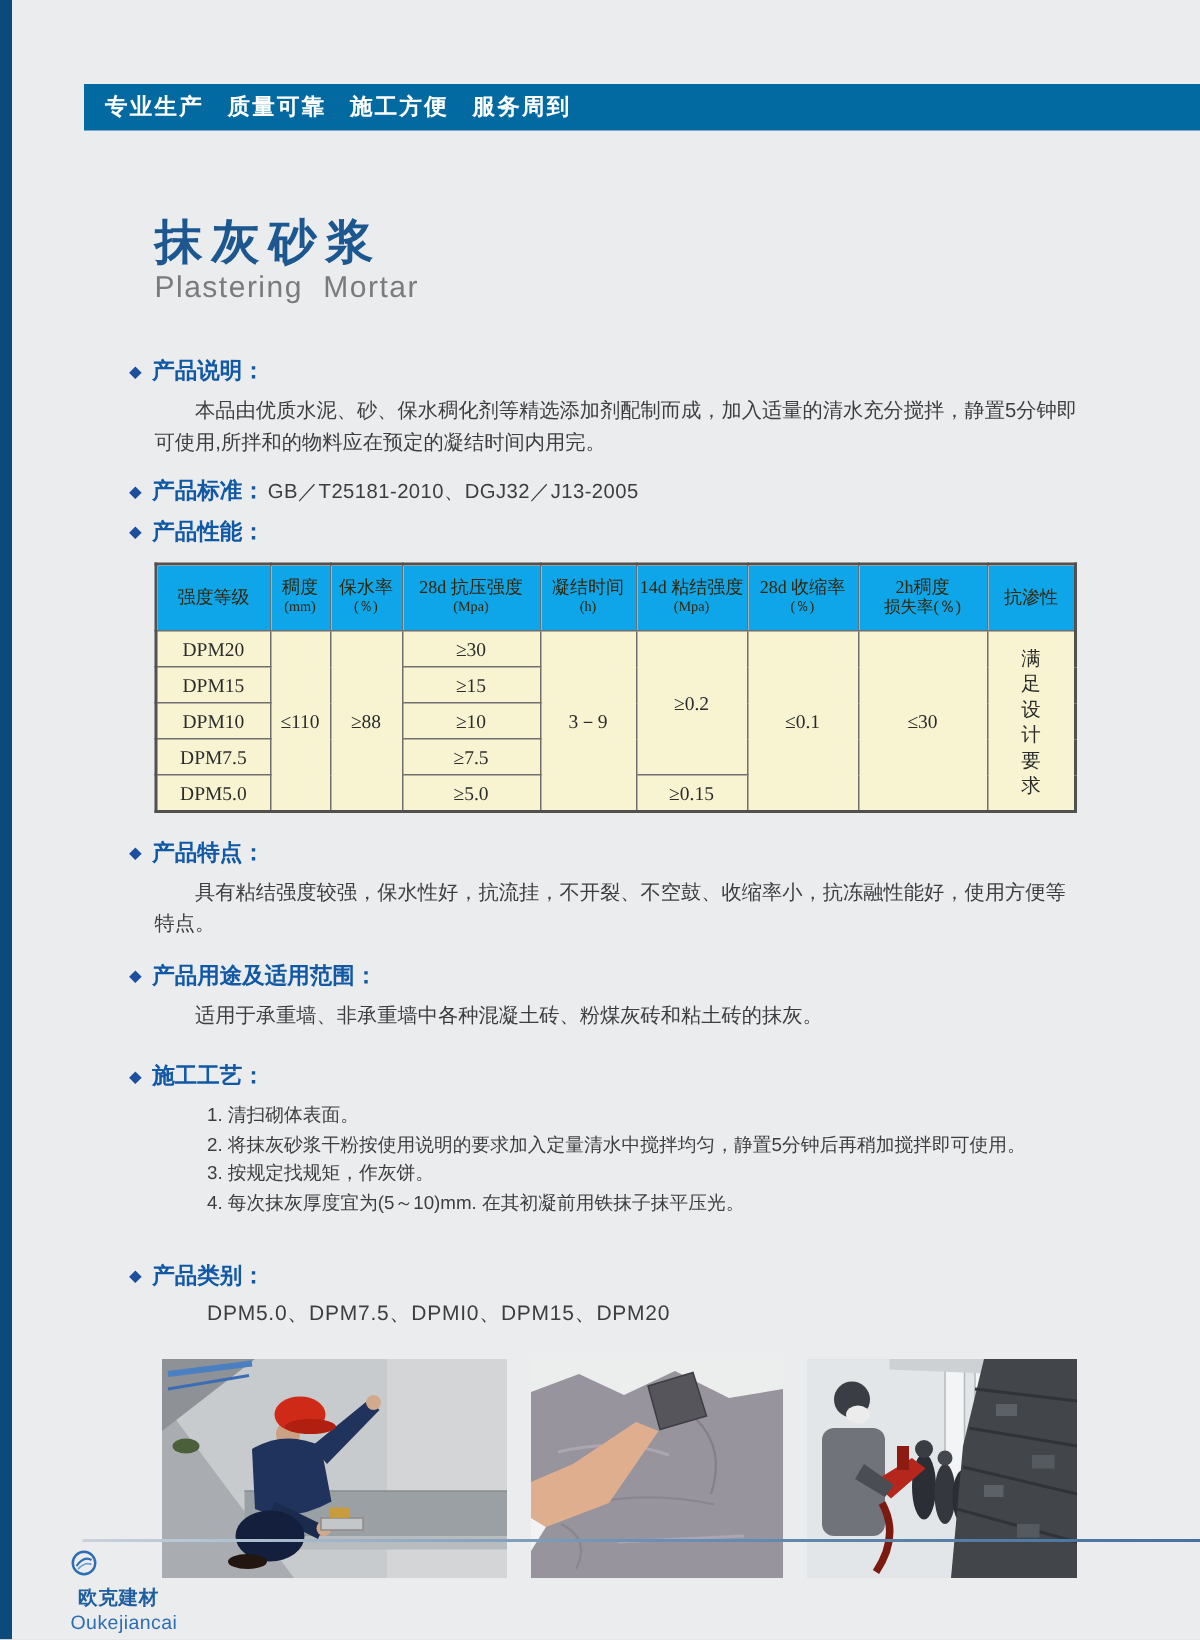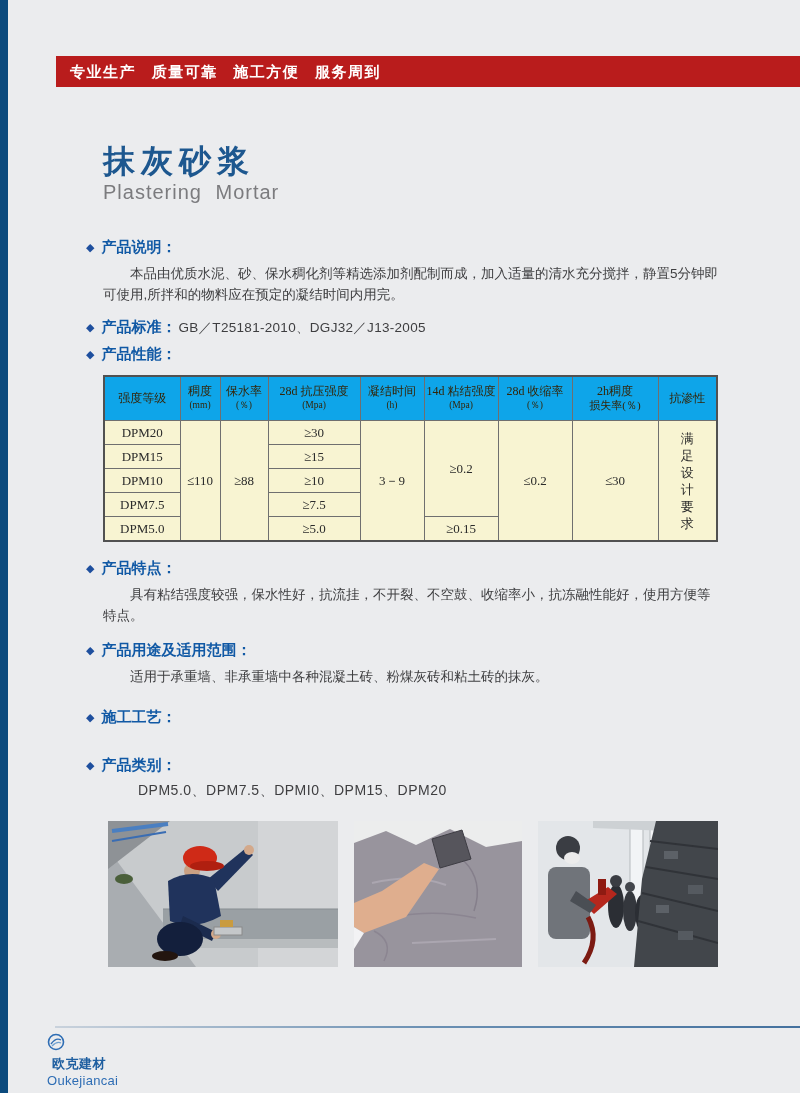--- a/index.html
+++ b/index.html
@@ -5,21 +5,21 @@
   html,body { margin:0; padding:0; background:#dfe1e3; }
   .page {
     position:relative; width:800px; height:1093px; margin:0 auto;
     background:#ebecee; overflow:hidden;
     font-family:"Liberation Sans","DejaVu Sans",sans-serif;
     color:#3e3e40;
   }
   .left-stripe { position:absolute; left:0; top:0; width:8px; height:1093px; background:#0b4a7d; }
   .banner {
     position:absolute; left:56px; top:56px; right:0; height:31px;
-    background:#b91c1c; color:#ffffff; font-size:15px; font-weight:bold;
+    background:#0369a1; color:#ffffff; font-size:15px; font-weight:bold;
     letter-spacing:1.5px; word-spacing:10px; line-height:31px;
     padding-left:14px; box-sizing:border-box;
   }
   .content { position:absolute; top:0; left:0; width:100%; }
   .title-block { margin:143px 0 0 103px; }
   .title-cn { margin:0; font-size:32px; font-weight:600; color:#1d578f; letter-spacing:6px; line-height:36px; }
   .title-en { margin-top:2px; font-size:20px; color:#7b7b7e; letter-spacing:1px; word-spacing:7px; }
 
   .sec-head { margin-left:86px; font-size:15px; font-weight:bold; color:#1159a5; display:flex; align-items:baseline; }
   .diamond { font-size:11px; margin-right:7px; color:#1e4f9e; position:relative; top:-1px; }
@@ -125,21 +125,21 @@
         </tr>
       </thead>
       <tbody>
         <tr>
           <td>DPM20</td>
           <td rowspan="5">≤110</td>
           <td rowspan="5">≥88</td>
           <td>≥30</td>
           <td rowspan="5">3－9</td>
           <td rowspan="4">≥0.2</td>
-          <td rowspan="5">≤0.2</td>
+          <td rowspan="5">≤0.1</td>
           <td rowspan="5">≤30</td>
           <td rowspan="5" class="wrap">满足设计要求</td>
         </tr>
         <tr>
           <td>DPM15</td>
           <td>≥15</td>
         </tr>
         <tr>
           <td>DPM10</td>
           <td>≥10</td>
@@ -165,20 +165,26 @@
     <div class="sec-head mt-e">
       <span class="diamond">◆</span>
       <span>产品用途及适用范围：</span>
     </div>
     <p class="para">适用于承重墙、非承重墙中各种混凝土砖、粉煤灰砖和粘土砖的抹灰。</p>
 
     <div class="sec-head mt-f">
       <span class="diamond">◆</span>
       <span>施工工艺：</span>
     </div>
+    <ul class="steps">
+      <li>1. 清扫砌体表面。</li>
+      <li>2. 将抹灰砂浆干粉按使用说明的要求加入定量清水中搅拌均匀，静置5分钟后再稍加搅拌即可使用。</li>
+      <li>3. 按规定找规矩，作灰饼。</li>
+      <li>4. 每次抹灰厚度宜为(5～10)mm. 在其初凝前用铁抹子抹平压光。</li>
+    </ul>
 
     <div class="sec-head mt-g">
       <span class="diamond">◆</span>
       <span>产品类别：</span>
     </div>
     <div class="cat-body">DPM5.0、DPM7.5、DPMI0、DPM15、DPM20</div>
 
     <div class="photos">
       <span class="photo">
         <svg width="230" height="146" viewBox="0 0 230 146">

